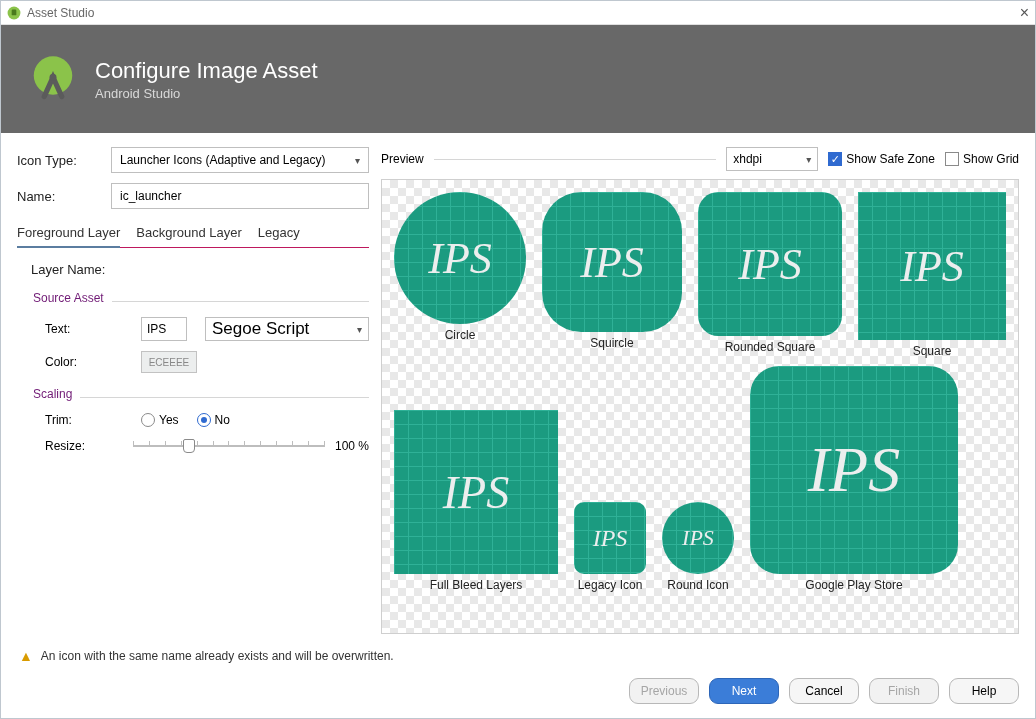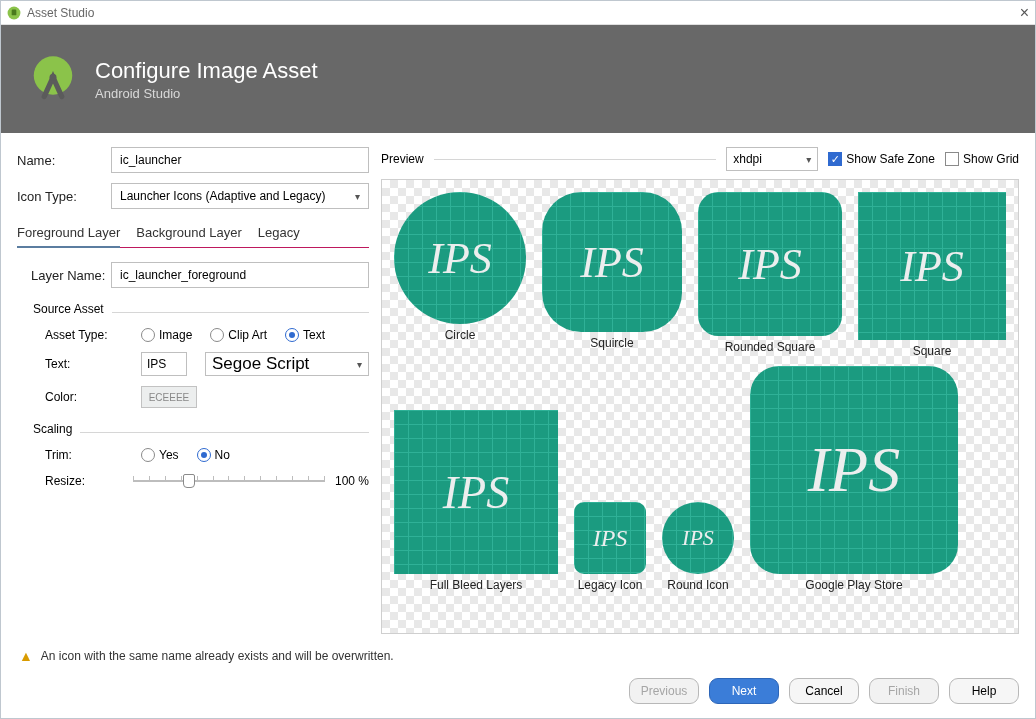--- a/index.html
+++ b/index.html
@@ -28,21 +28,21 @@
 .combo, .txt { flex: 1; height: 26px; border: 1px solid #bfbfbf; background: #fff; font-size: 12px; padding: 0 8px; display: flex; align-items: center; justify-content: space-between; }
 .combo::after { content: "▾"; font-size: 10px; color: #555; }
 input.txt { outline: none; }
 
 
 .tabs { display: flex; gap: 16px; border-bottom: 1px solid #be185d; margin: 2px 0 14px 0; font-size: 13px; }
 .tab { padding: 4px 0 6px 0; color: #333; cursor: default; }
 .tab.active { border-bottom: 2px solid #5b7da0; margin-bottom: -1px; }
 
 
-.group-title { font-size: 12px; color: #000000; margin: 4px 0 10px 2px; position: relative; }
+.group-title { font-size: 12px; color: #701a75; margin: 4px 0 10px 2px; position: relative; }
 .indent { padding-left: 14px; }
 .radio-row { display: flex; align-items: center; gap: 18px; margin-bottom: 10px; font-size: 12px; }
 .radio-row .lbl2 { width: 78px; }
 .radio { display: inline-flex; align-items: center; gap: 4px; }
 .radio .dot { width:14px; height:14px; border:1px solid #8a8a8a; border-radius:50%; display:inline-flex; align-items:center; justify-content:center; }
 .radio.on .dot { border-color:#2f6ad0; }
 .radio.on .dot::after { content:""; width:6px; height:6px; background:#2f6ad0; border-radius:50%; }
 .small-txt { width: 46px; height:24px; border:1px solid #bfbfbf; padding:0 5px; font-size:12px; }
 .font-combo { width: 164px; height:24px; border:1px solid #bfbfbf; padding:0 6px; font-size:17px; display:flex; align-items:center; justify-content:space-between; }
 .font-combo::after{content:"▾"; font-size:10px; color:#555;}
@@ -112,64 +112,48 @@
       <div class="banner-title">Configure Image Asset</div>
       <div class="banner-sub">Android Studio</div>
     </div>
   </div>
 
   <div class="content">
 
     <div class="leftcol">
 
       <div class="row">
-        <div class="lbl">Name:</div>
-        <input class="txt" value="ic_launcher" style="">
-      </div>
-
-      <div class="row">
         <div class="lbl">Icon Type:</div>
         <div class="combo">
             <span>Launcher Icons (Adaptive and Legacy)</span>
           </div>
+      </div>
+
+      <div class="row">
+        <div class="lbl">Name:</div>
+        <input class="txt" value="ic_launcher" style="">
       </div>
 
       <div class="tabs">
         <div class="tab active">Foreground Layer</div>
         <div class="tab">Background Layer</div>
         <div class="tab">Legacy</div>
       </div>
 
       <div class="indent">
         <div class="row">
           <div class="lbl" style="width:80px">Layer Name:</div>
-          <input class="txt" value="ic_launcher_foreground" style="">
         </div>
 
         <div style="display:flex;align-items:center;margin:10px 0 2px 0;">
           <span class="group-title">Source Asset</span>
           <hr style="flex:1;margin-left:8px;border:none;border-top:1px solid #d6d6d6">
         </div>
 
         <div class="indent">
-          <div class="radio-row">
-            <span class="lbl2">Asset Type:</span>
-            <span class="radio">
-                <span class="dot"></span>
-                <span>Image</span>
-              </span>
-            <span class="radio">
-                <span class="dot"></span>
-                <span>Clip Art</span>
-              </span>
-            <span class="radio on">
-                <span class="dot"></span>
-                <span>Text</span>
-              </span>
-          </div>
 
           <div class="radio-row">
             <span class="lbl2">Text:</span>
             <input class="small-txt" value="IPS" style="">
             <div class="font-combo">
                 <span>Segoe Script</span>
               </div>
           </div>
 
           <div class="radio-row">

